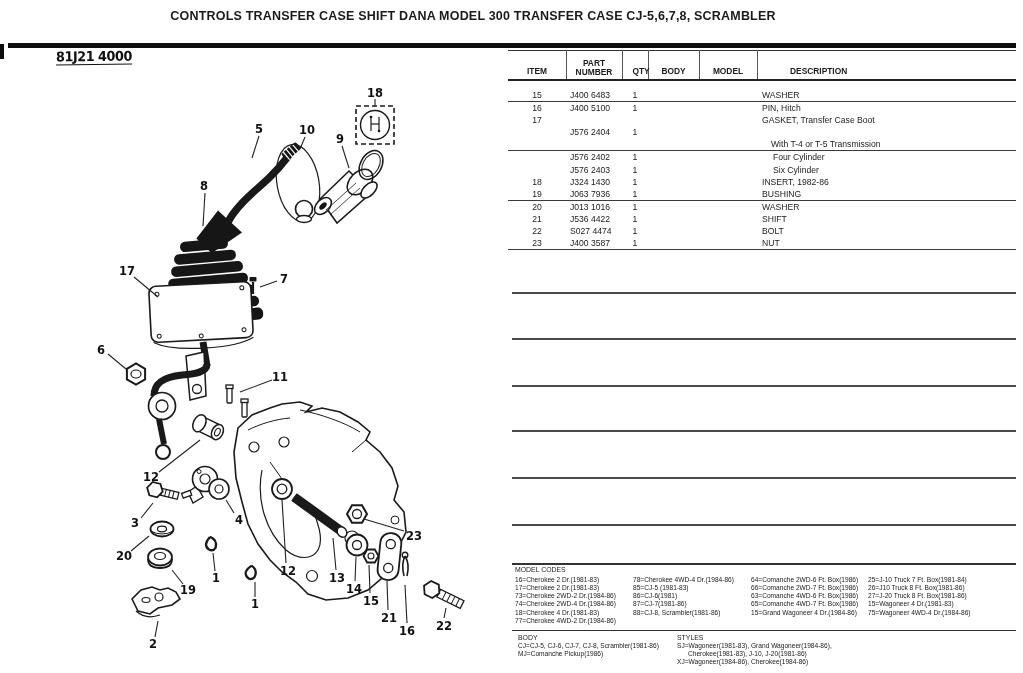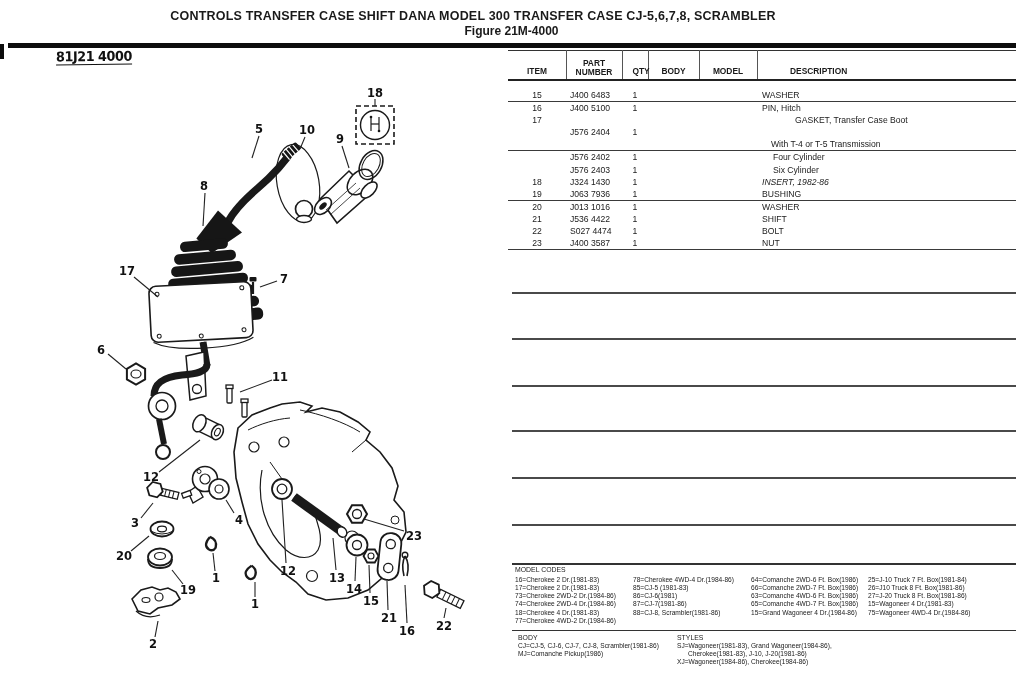--- a/index.html
+++ b/index.html
@@ -54,21 +54,20 @@
   .body-lines{position:absolute;top:593.5px;left:10px;font-size:6.6px;line-height:8.3px;white-space:pre;}
   .styles-title{position:absolute;top:585.5px;left:169px;font-size:6.9px;}
   .styles-lines{position:absolute;top:593.5px;left:169px;font-size:6.6px;line-height:8.3px;white-space:pre;}
 </style>
 </head>
 <body>
 
 <div class="sheet">
 
   <div class="title">CONTROLS TRANSFER CASE SHIFT DANA MODEL 300 TRANSFER CASE CJ-5,6,7,8, SCRAMBLER</div>
-  <div class="figure">Figure 21M-4000</div>
   <div class="top-rule"></div>
   <div class="edge-mark"></div>
   <div class="stamp">81J21 4000</div>
 
   <svg class="diag" width="510" height="673" viewBox="0 0 510 673">
 
     <g>
       <path class="ln" stroke-width="7.5" d="M 293,149 C 283,165 272,176 258,188 C 244,200 234,210 228,222"></path>
       <path class="ln" stroke="#fff" stroke-width="4.4" d="M 293,149 C 283,165 272,176 258,188 C 244,200 234,210 228,222"></path>
       <g transform="rotate(-40 291 152)">
@@ -360,21 +359,21 @@
           <div class="c-body"></div>
           <div class="c-model"></div>
           <div class="c-desc" style="padding-left: 5px;">PIN, Hitch</div>
         </div>
         <div class="trow">
           <div class="c-item">17</div>
           <div class="c-part"></div>
           <div class="c-qty"></div>
           <div class="c-body"></div>
           <div class="c-model"></div>
-          <div class="c-desc" style="padding-left: 5px; margin-left: 33px;">GASKET, Transfer Case Boot</div>
+          <div class="c-desc" style="padding-left: 5px;">GASKET, Transfer Case Boot</div>
         </div>
         <div class="trow">
           <div class="c-item"></div>
           <div class="c-part">J576 2404</div>
           <div class="c-qty">1</div>
           <div class="c-body"></div>
           <div class="c-model"></div>
         </div>
         <div class="trow rule">
           <div class="c-item"></div>
@@ -399,21 +398,21 @@
           <div class="c-body"></div>
           <div class="c-model"></div>
           <div class="c-desc" style="padding-left: 16px;">Six Cylinder</div>
         </div>
         <div class="trow">
           <div class="c-item">18</div>
           <div class="c-part">J324 1430</div>
           <div class="c-qty">1</div>
           <div class="c-body"></div>
           <div class="c-model"></div>
-          <div class="c-desc" style="padding-left: 5px; font-style: italic;">INSERT, 1982-86</div>
+          <div class="c-desc" style="padding-left: 5px;">INSERT, 1982-86</div>
         </div>
         <div class="trow rule">
           <div class="c-item">19</div>
           <div class="c-part">J063 7936</div>
           <div class="c-qty">1</div>
           <div class="c-body"></div>
           <div class="c-model"></div>
           <div class="c-desc" style="padding-left: 5px;">BUSHING</div>
         </div>
         <div class="trow">

